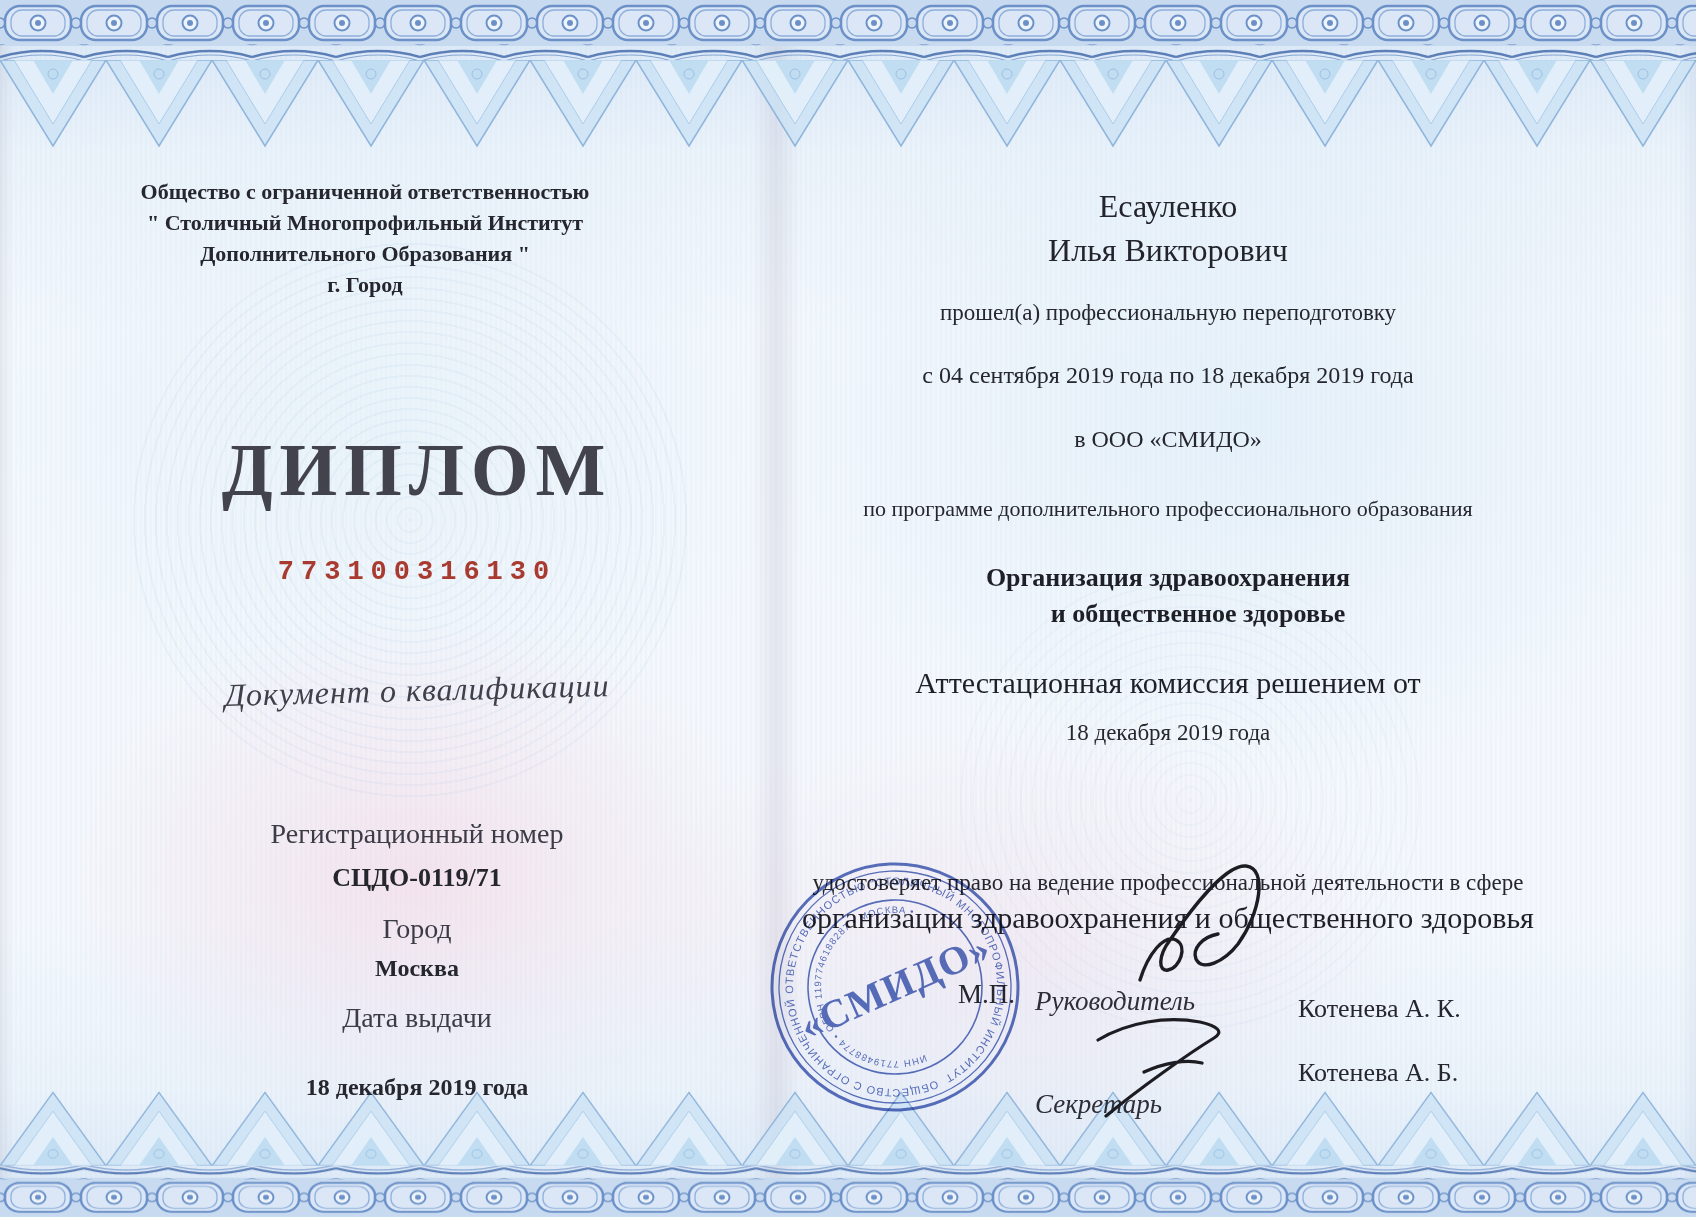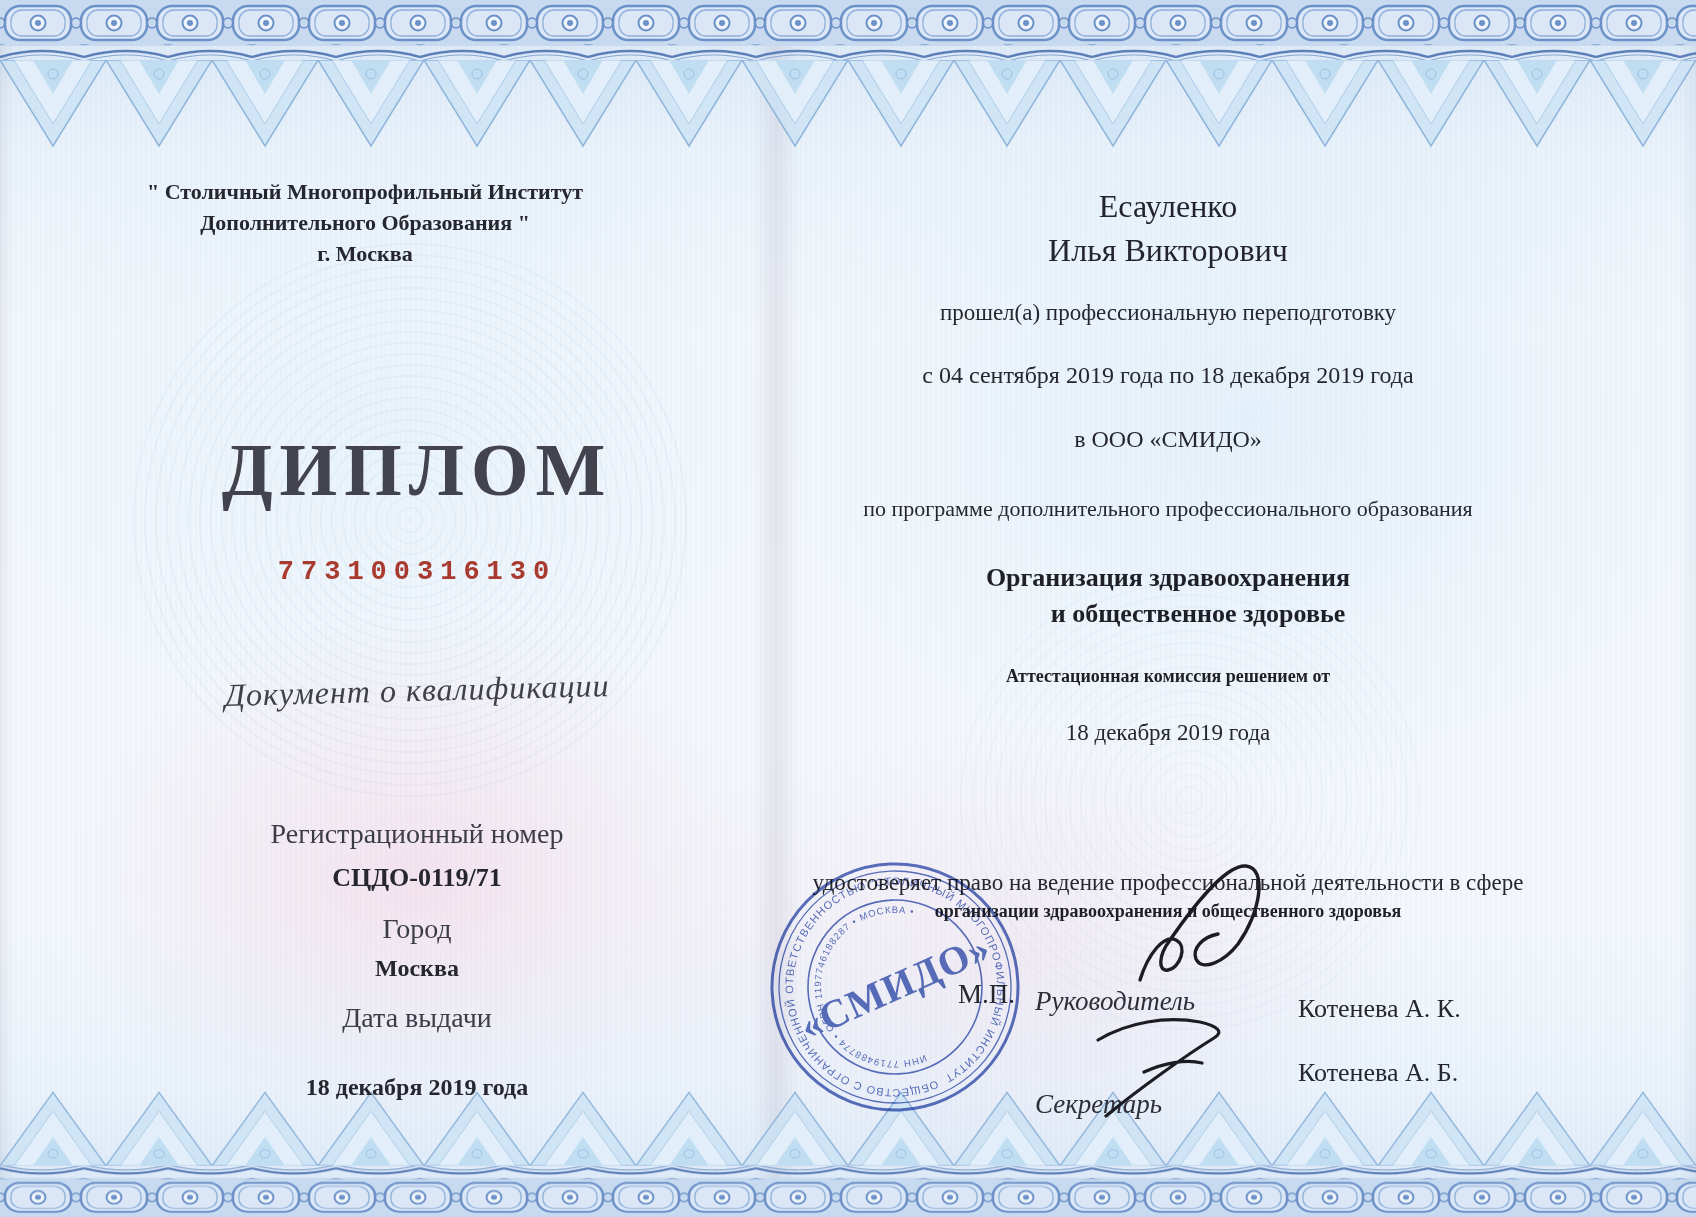--- a/index.html
+++ b/index.html
@@ -41,21 +41,21 @@
   .serial{font-family:"Liberation Mono", monospace;font-size:27px;font-weight:bold;letter-spacing:7px;color:#a93a30;}
   .qual{font-size:32px;font-style:italic;color:#40404b;letter-spacing:1px;transform:translateX(-50%) rotate(-1.5deg);}
   .label{font-size:28px;color:#3c3c46;}
   .value-b{font-size:26px;font-weight:bold;color:#26262e;}
   .value{font-size:24px;color:#26262e;}
   .intro{font-size:22px;color:#383842;letter-spacing:0.5px;}
   .name{font-size:32px;color:#23232b;}
   .body-line{font-size:23px;color:#26262e;}
   .body-line-lg{font-size:24px;color:#26262e;}
   .bold-line{font-size:26px;font-weight:bold;color:#1f1f27;}
-  .bold-sm{font-size:18px;font-weight:bold;color:#1f1f27;}
+  .bold-sm{font-size:30px;font-weight:normal;color:#1f1f27;}
   .mp{font-size:27px;color:#26262e;}
   .sig-label{font-size:27px;font-style:italic;color:#2e2e38;}
   .sig-name{font-size:26px;color:#26262e;}
   .stamp-wrap{position:absolute;left:764px;top:856px;width:262px;height:262px;
     transform:rotate(-24deg);opacity:0.85;mix-blend-mode:multiply;}
   .signature{position:absolute;}
 </style>
 </head>
 <body>
 
@@ -91,23 +91,24 @@
     <rect x="0" y="60" width="1696" height="90" fill="url(#teeth)"></rect>
   </svg>
 
   <svg class="band band-bottom" viewBox="0 0 1696 150" preserveAspectRatio="none">
     <rect x="0" y="0" width="1696" height="46" fill="url(#medal)"></rect>
     <rect x="0" y="44" width="1696" height="16" fill="url(#wave)"></rect>
     <rect x="0" y="60" width="1696" height="90" fill="url(#teeth)"></rect>
   </svg>
 
   <div class="t center col-lo" style="top:176px;width:620px;">
+    <div class="org-line">Общество с ограниченной ответственностью</div>
     <div class="org-line">" Столичный Многопрофильный Институт</div>
     <div class="org-line">Дополнительного Образования "</div>
-    <div class="org-line">г. Москва</div>
+    <div class="org-line">г. Город</div>
   </div>
 
   <div class="t center col-l title" style="top:428px;">ДИПЛОМ</div>
 
 
   <div class="t center col-l serial" style="top:557px;">773100316130</div>
 
   <div class="t qual col-l" style="top:672px;">Документ о квалификации</div>
 
   <div class="t center col-l label" style="top:818px;">Регистрационный номер</div>

